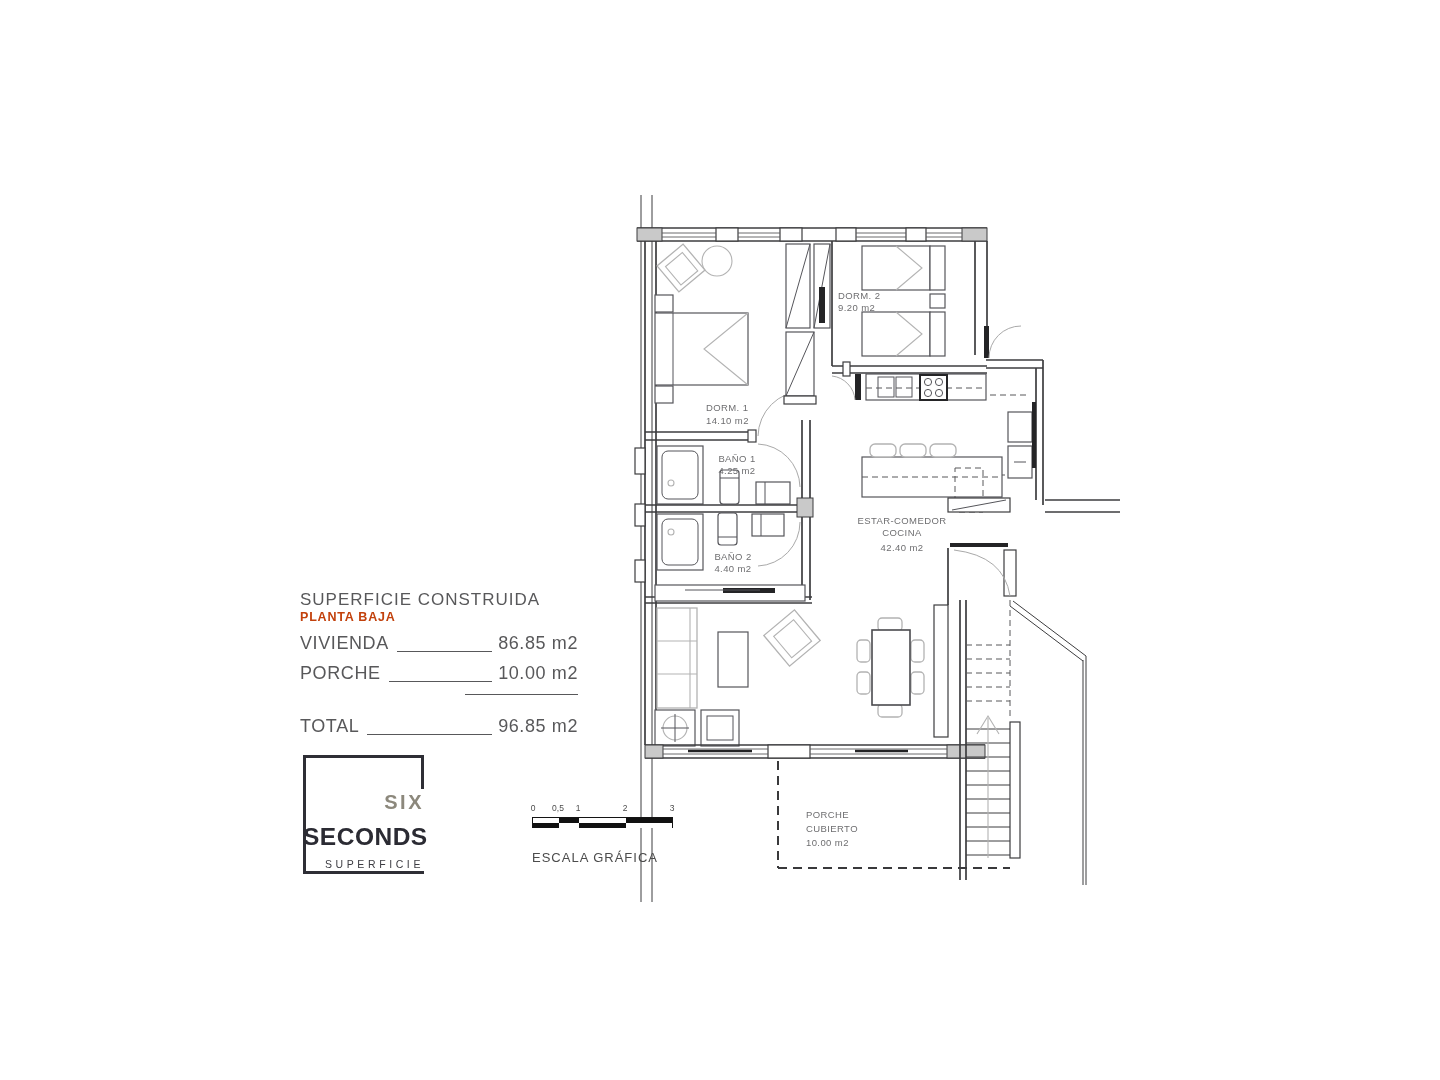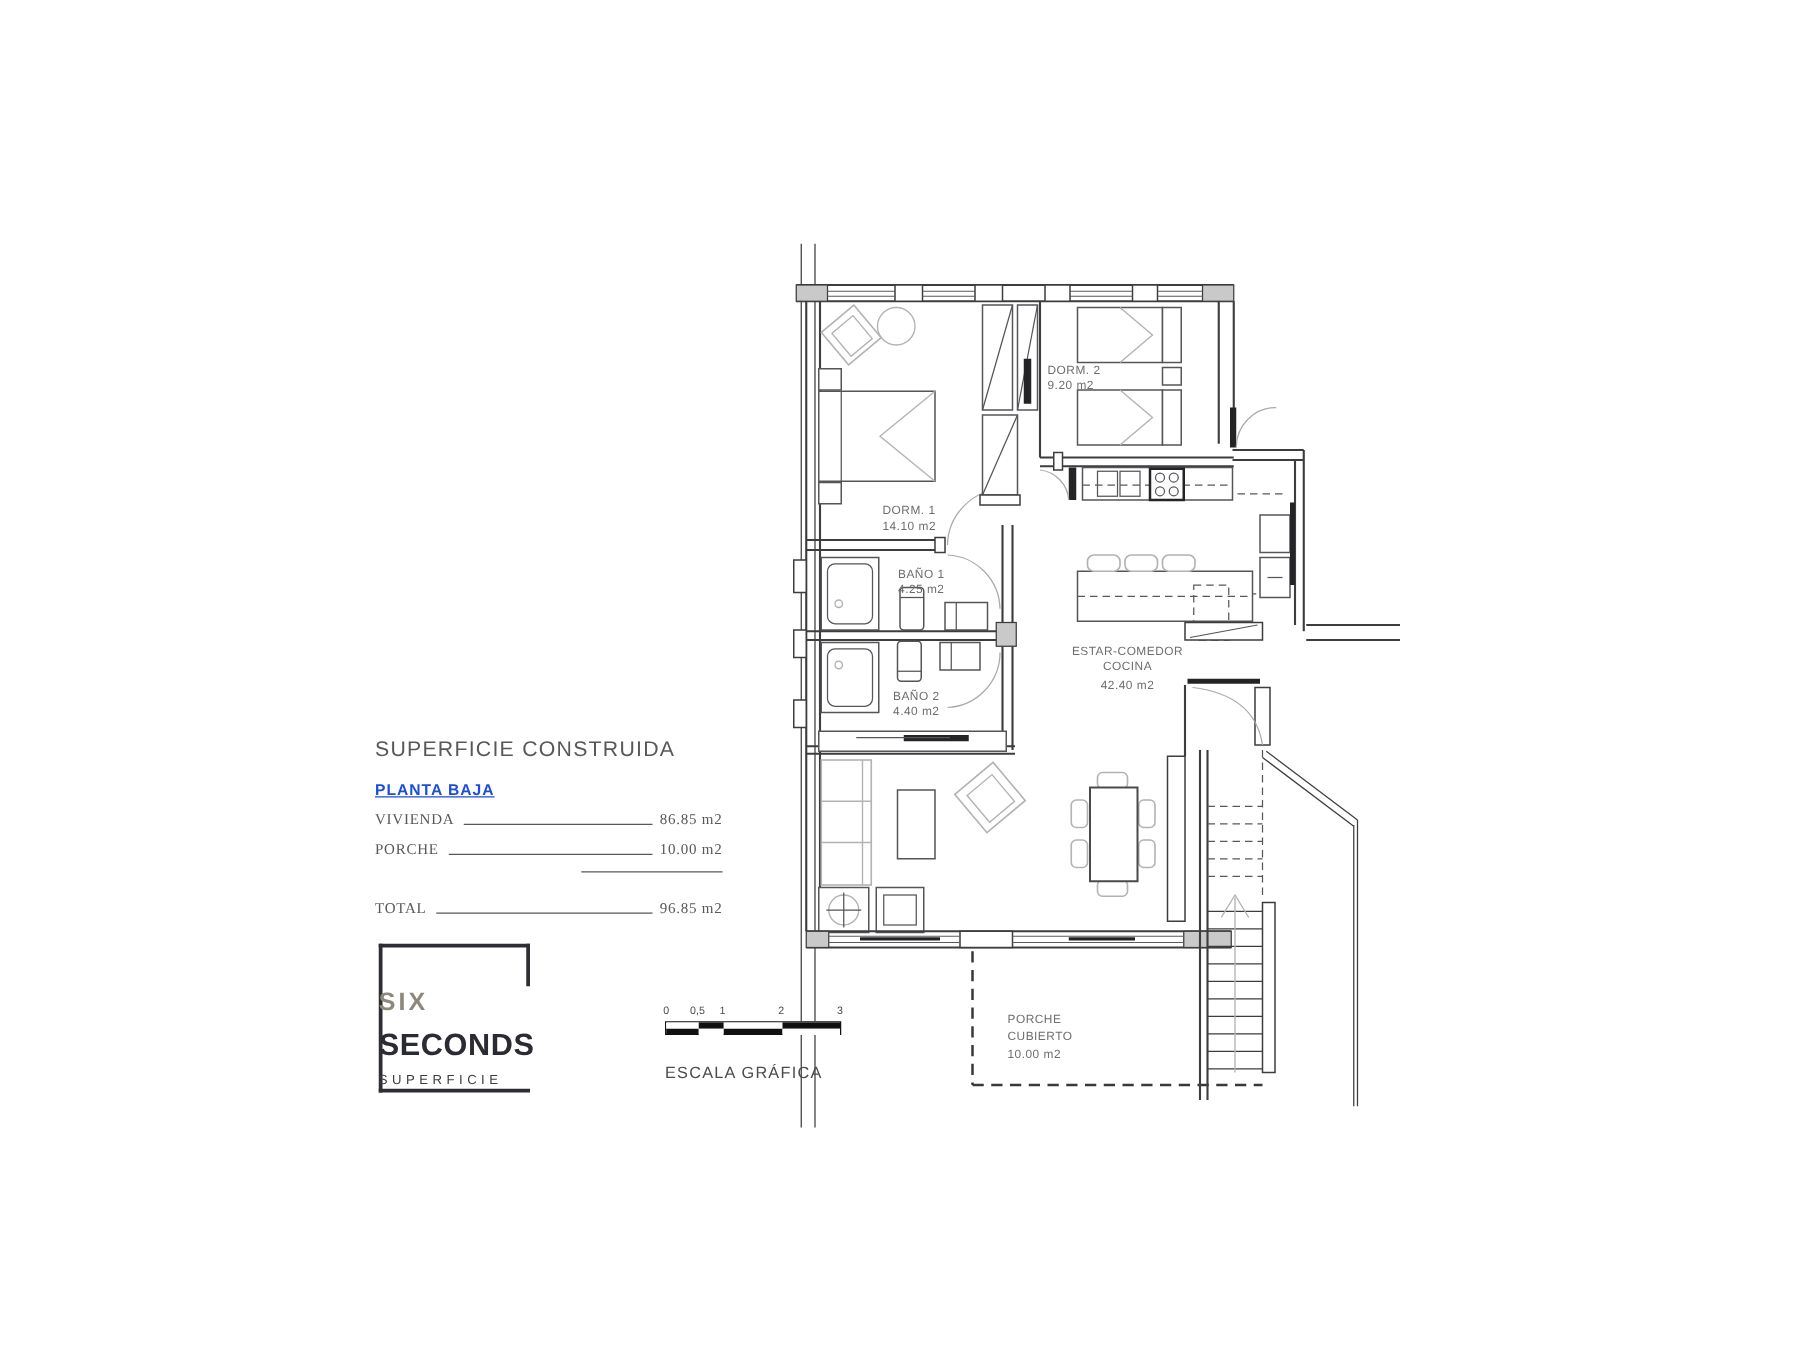--- a/index.html
+++ b/index.html
@@ -3,34 +3,34 @@
 <meta charset="utf-8">
 <style>
   * { margin:0; padding:0; box-sizing:border-box; }
   html,body { background:#fff; }
   body { font-family:"Liberation Sans", sans-serif; }
   .canvas { position:relative; width:1440px; height:1080px; background:#ffffff; overflow:hidden; margin:0 auto; }
 
   
   .summary { position:absolute; left:300px; top:590px; width:278px; color:#555557; }
   .summary-title { font-size:17px; letter-spacing:1px; color:#58585a; font-weight:400; }
-  .summary-floor { font-size:12.5px; letter-spacing:0.8px; margin-top:15px; font-weight:700; color:#1d4ed8;text-decoration:underline; }
-  .sum-row { display:flex; align-items:flex-start; font-size:12px; letter-spacing:0.6px; margin-top:9px; color:#58585a;font-family:Liberation Serif, serif; }
+  .summary-floor { font-size:12.5px; letter-spacing:0.8px; font-weight:700; color:#c2410c; }
+  .sum-row { display:flex; align-items:flex-end; font-size:18px; letter-spacing:0.6px; margin-top:9px; color:#58585a; }
   .sum-row .leader { flex:1; border-bottom:1px solid #58585a; margin:0 6px 2px 8px; height:1em; }
   .sum-row .val { white-space:nowrap; }
   .subtotal-rule { margin-top:10px; margin-left:165px; border-bottom:1.5px solid #58585a; width:113px; }
   .sum-row.total { margin-top:21px; }
 
   
   .logo { position:absolute; left:303px; top:755px; width:121px; height:119px; }
   .logo .frame-top { position:absolute; left:0; top:0; right:0; height:0; border-top:3px solid #2e2e35; }
   .logo .frame-left { position:absolute; left:0; top:0; bottom:0; width:0; border-left:3px solid #2e2e35; }
   .logo .frame-bottom { position:absolute; left:0; bottom:0; right:0; height:0; border-bottom:3px solid #2e2e35; }
   .logo .frame-right-seg { position:absolute; right:0; top:0; height:34px; width:0; border-right:3px solid #2e2e35; }
-  .logo-text { position:absolute; right:0px; top:36px; width:121px; }
+  .logo-text { position:absolute; right:0px; top:36px; width:121px; text-align:right; }
   .logo-six { font-size:20px; font-weight:700; letter-spacing:2.5px; color:#8c887c; line-height:1.1; }
   .logo-seconds { font-size:24.5px; font-weight:700; letter-spacing:0.5px; color:#2b2b33; line-height:1.0; margin-top:12px; }
   .logo-properties { font-size:10.5px; letter-spacing:3.6px; color:#3c3c42; margin-top:8px; }
 
   
   .scalebar { position:absolute; left:532px; top:803px; width:160px; }
   .sb-ticks { position:relative; height:12px; font-size:8.5px; color:#4c4c4c; }
   .sb-ticks span { position:absolute; transform:translateX(-50%); }
   .sb-bar { position:relative; width:141px; height:11px; border:1px solid #141414; margin-top:2px; background:#fff; }
   .sb-cell { position:absolute; }

